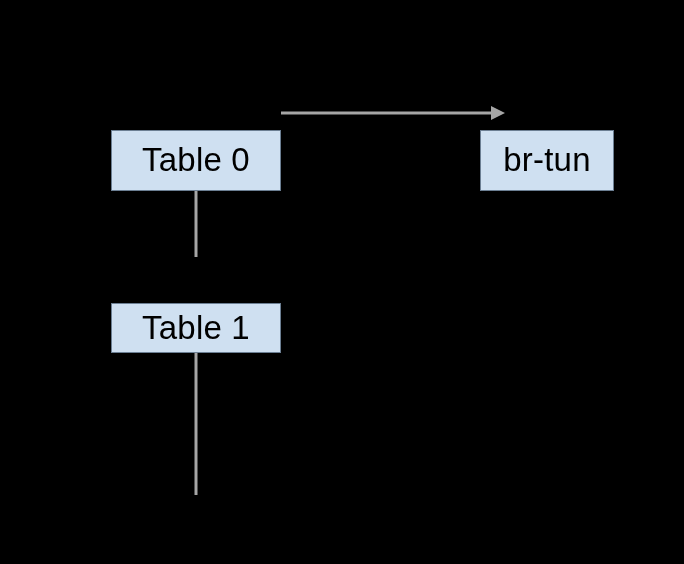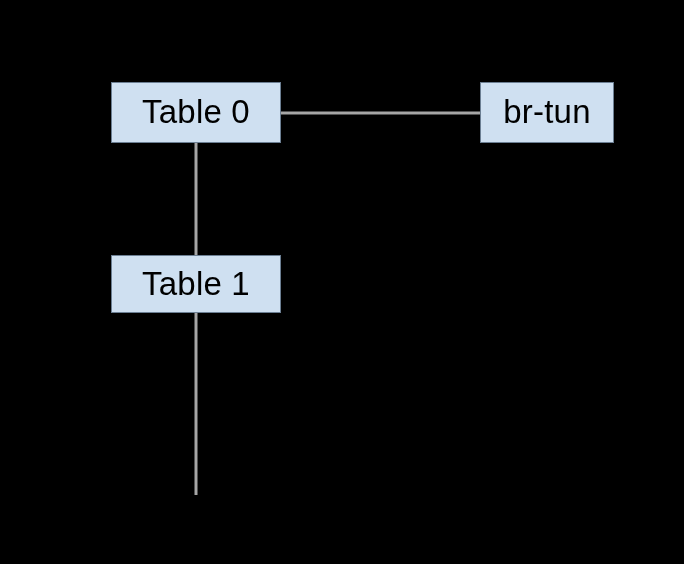--- a/index.html
+++ b/index.html
@@ -25,29 +25,30 @@
     border: 1px solid #6c7f93;
     display: flex;
     align-items: center;
     justify-content: center;
     color: #000000;
     font-size: 33px;
     line-height: 1;
     letter-spacing: 0.2px;
     white-space: nowrap;
     z-index: 2;
+    margin-top: 48px;
   }
   .node-label {
     display: block;
     transform: translateY(-1px);
   }
   
   #node-table0 { left: 111px; top: 82px;  width: 170px; height: 61px; }
   #node-brtun  { left: 480px; top: 82px;  width: 134px; height: 61px; }
-  #node-table1 { left: 111px; top: 255px; width: 170px; height: 58px; }
+  #node-table1 { left: 111px; top: 255px; width: 170px; height: 50px; }
   #node-vm     { left: 111px; top: 493px; width: 170px; height: 59px; }
 
   
   .edge {
     position: absolute;
     z-index: 1;
   }
   .edge svg {
     display: block;
     overflow: visible;

